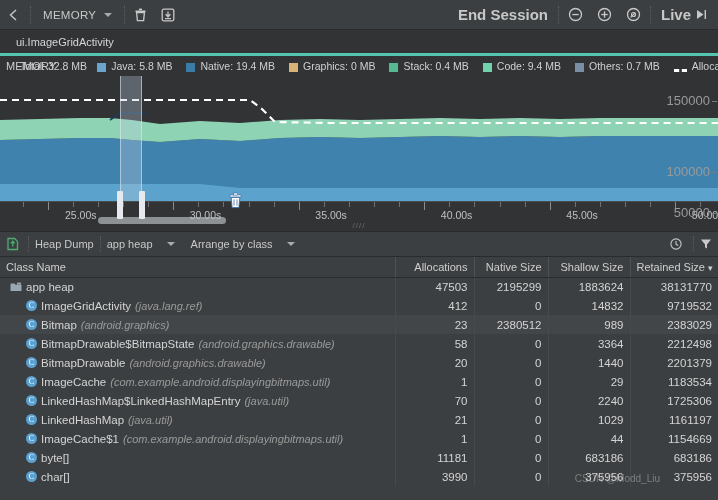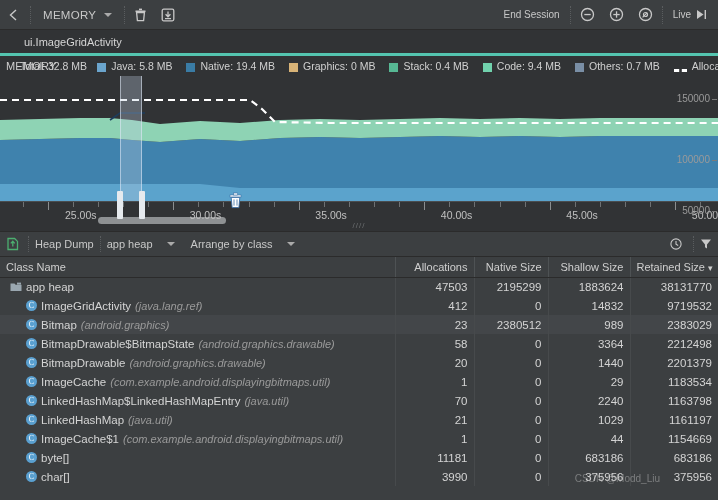--- a/index.html
+++ b/index.html
@@ -26,29 +26,29 @@
   .tb-right { display: flex; align-items: center; height: 100%; margin-left: auto; padding-right: 6px; }
   .tb-btn {
     display: flex; align-items: center; justify-content: center;
     height: 100%; padding: 0 7px; color: #c8c8c8; cursor: default;
   }
   .tb-sep { width: 1px; height: 18px; border-left: 1px dotted #5a5d5f; margin: 0 2px; }
   .tb-label { font-size: 11.5px; letter-spacing: .3px; color: #c8c8c8; padding: 0 6px 0 10px; }
   .caret { width: 0; height: 0; border-left: 4px solid transparent; border-right: 4px solid transparent;
            border-top: 4px solid #aaaaaa; margin-left: 2px; }
   .ico { display: inline-block; line-height: 0; }
-  .tb-text { font-size: 10px; color: #c8c8c8; padding: 0 8px; }
+  .tb-text { font-size: 15px; color: #c8c8c8; padding: 0 8px; font-weight: bold; }
 
   
   .activity-strip {
     flex: 0 0 26px; height: 26px;
     background: #313335;
     position: relative;
     border-bottom: 3px solid #54c5b0;
-    padding-left: 24px;
+    padding-left: 16px;
     display: flex; align-items: center;
   }
   .activity-label { font-size: 11px; color: #d6d6d6; }
 
   
   .chart-wrap {
     flex: 0 0 175px; height: 175px;
     background: #313335;
     position: relative; overflow: hidden;
   }
@@ -66,21 +66,21 @@
   .legend-text { font-size: 10.5px; color: #d0d0d0; }
   .memory-word {
     position: absolute; left: 6px; top: 4px; font-size: 11px; color: #cfcfcf; z-index: 10;
     letter-spacing: .2px;
   }
   .plot { position: absolute; top: 20px; left: 0; right: 0; bottom: 30px; }
   .axis-left { position: absolute; left: 0; top: 20px; bottom: 30px; width: 60px; z-index: 6; pointer-events: none;}
   .axis-right { position: absolute; right: 0; top: 20px; bottom: 30px; width: 70px; z-index: 6; pointer-events: none;}
   .tick-l { position: absolute; left: 3px; font-size: 10px; color: #9a9a9a; }
   .tick-l::before { content: ""; position: absolute; left: -3px; top: 50%; width: 5px; height: 1px; background: #7a7a7a; }
-  .tick-r { position: absolute; right: 8px; font-size: 10px; color: #9a9a9a; text-align: center; }
+  .tick-r { position: absolute; right: 8px; font-size: 13px; color: #9a9a9a; text-align: center; }
   .tick-r::after { content: ""; position: absolute; right: -7px; top: 50%; width: 5px; height: 1px; background: #7a7a7a; }
 
   
   .time-axis {
     position: absolute; left: 0; right: 0; bottom: 0; height: 30px;
     background: #313335; border-top: 1px solid #4a4d4f;
   }
   .t-tick { position: absolute; top: 0; width: 1px; height: 5px; background: #6e7173; }
   .t-tick.major { height: 8px; background: #8a8d8f; }
   .t-label { position: absolute; top: 7px; font-size: 10.5px; color: #c0c0c0; }
@@ -305,21 +305,21 @@
       <svg width="13" height="17" viewBox="0 0 13 17">
         <rect x="1" y="3" width="11" height="2" fill="#ffffff" stroke="#3a6ea5" stroke-width=".6"></rect>
         <rect x="4.5" y="1" width="4" height="2" fill="#ffffff" stroke="#3a6ea5" stroke-width=".6"></rect>
         <path d="M2.2 5.4 L3.1 15.6 L9.9 15.6 L10.8 5.4 Z" fill="#ffffff" stroke="#3a6ea5" stroke-width=".9"></path>
         <path d="M5 7.4 L5 13.6 M8 7.4 L8 13.6" stroke="#3a6ea5" stroke-width=".8"></path>
       </svg>
     </div>
 
     <div class="axis-right" id="axis-right-host">
         <div class="tick-r" style="top: 17px;">150000</div>
-        <div class="tick-r" style="top: 78px;">100000</div>
+        <div class="tick-r" style="top: 88px;">100000</div>
         <div class="tick-r" style="top: 129px;">50000</div>
       </div>
 
     <div class="time-axis" id="time-axis-host">
       <div class="scrollbar-h"></div>
       <div class="grip">////</div>
     <div class="t-tick" style="left: 22.5944px;"></div>
         <div class="t-tick major" style="left: 47.6993px;"></div>
         <div class="t-tick" style="left: 72.8042px;"></div>
         <div class="t-tick" style="left: 97.9091px;"></div>
@@ -494,21 +494,21 @@
             <td class="name-col">
               <div class="cellname" style="padding-left: 20px;">
                 <span class="cls-icon">C</span>
                 <span>LinkedHashMap$LinkedHashMapEntry</span>
                 <span class="pkg">(java.util)</span>
               </div>
             </td>
             <td>70</td>
             <td>0</td>
             <td>2240</td>
-            <td>1163798</td>
+            <td>1725306</td>
           </tr>
           <tr>
             <td class="name-col">
               <div class="cellname" style="padding-left: 20px;">
                 <span class="cls-icon">C</span>
                 <span>LinkedHashMap</span>
                 <span class="pkg">(java.util)</span>
               </div>
             </td>
             <td>21</td>

